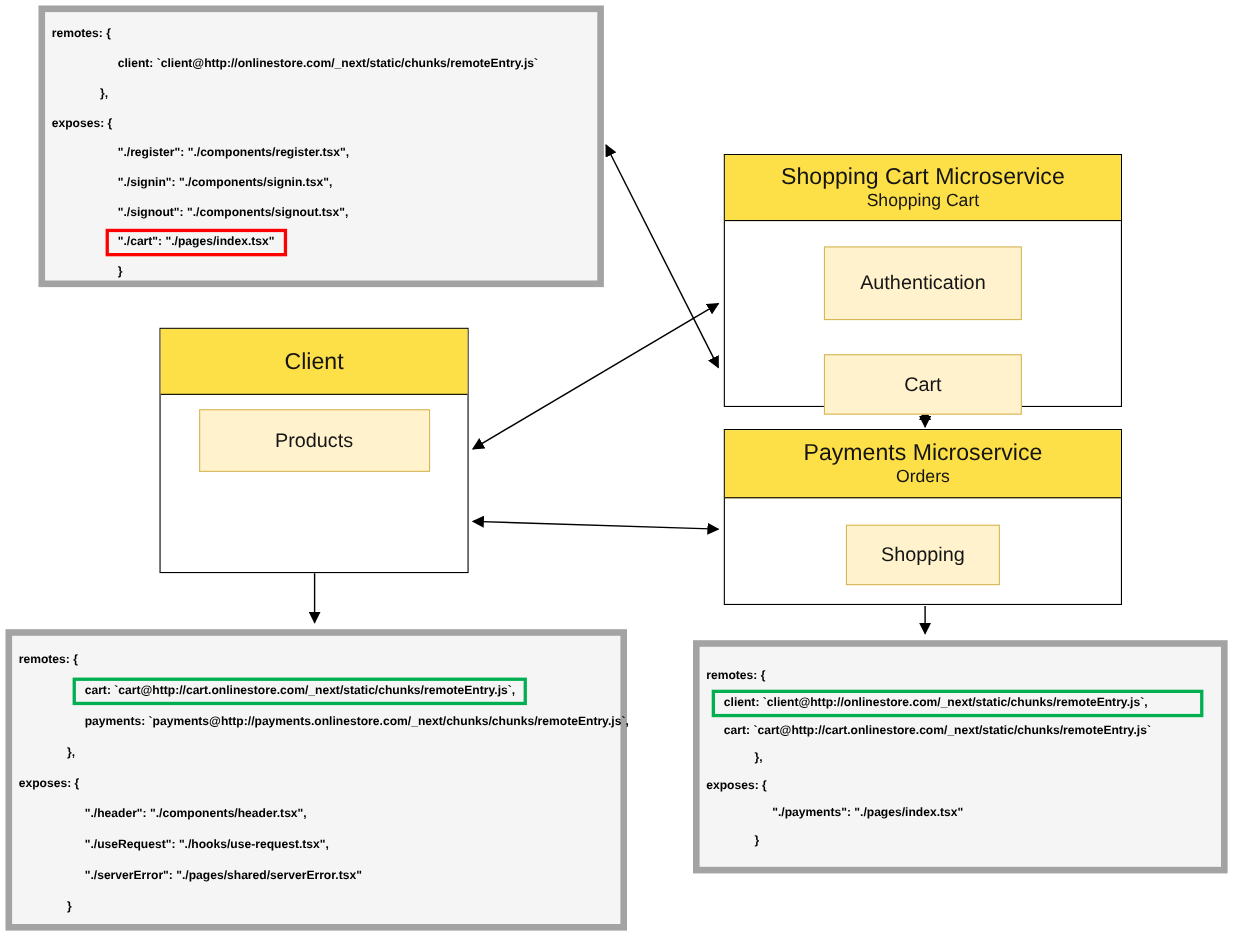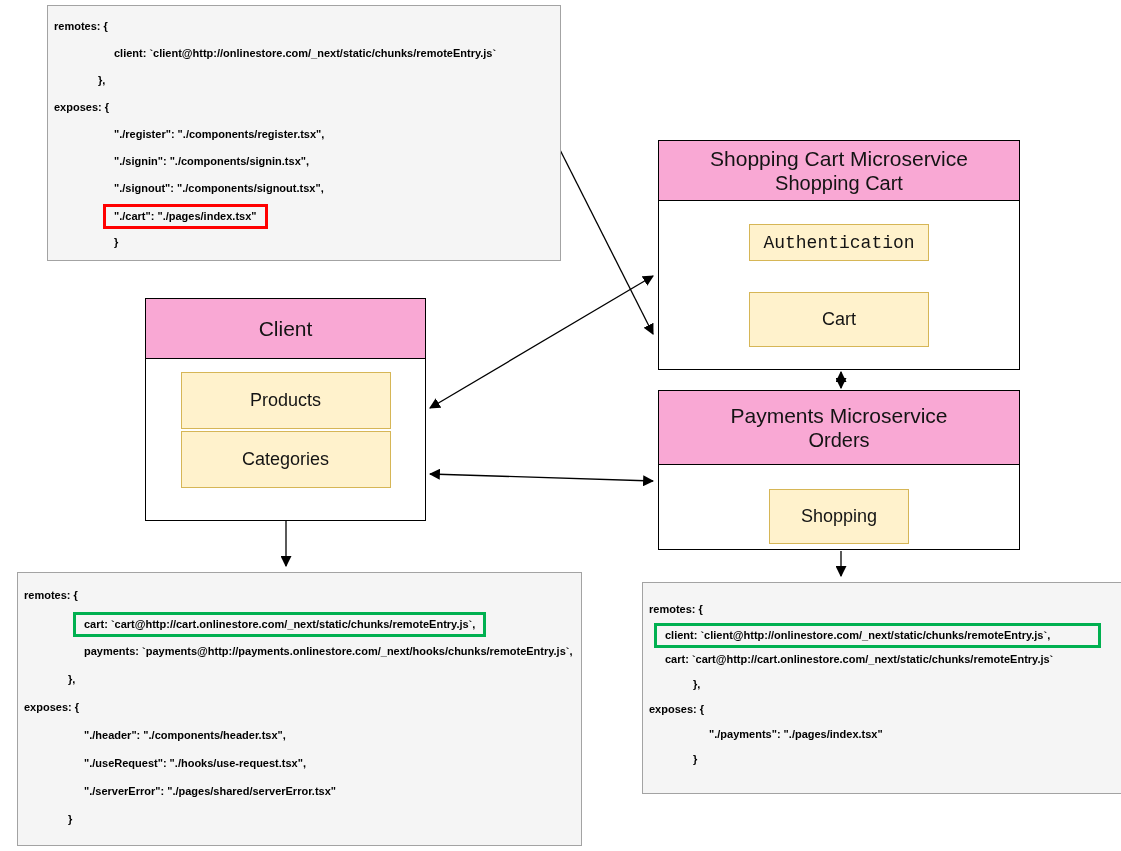--- a/index.html
+++ b/index.html
@@ -4,41 +4,41 @@
 <style>
   * { box-sizing: border-box; }
   html, body { margin: 0; padding: 0; }
   body { font-family: "Liberation Sans", "DejaVu Sans", sans-serif; background: #ffffff; }
 
   .stage { position: relative; width: 1121px; height: 851px; background: #ffffff; overflow: hidden; }
 
   .arrows { position: absolute; left: 0; top: 0; z-index: 1; pointer-events: none; }
   .arrows line { stroke: #000000; stroke-width: 1.3px; }
 
-  .code-box { position: absolute; z-index: 2; background: #f5f5f5; border: 1px solid #a3a3a3;
-              font-size: 11px; font-weight: bold; color: #000000; margin-left: 12px; }
+  .code-box { position: absolute; z-index: 2; background: #f5f5f5; border: 6px solid #a3a3a3;
+              font-size: 11px; font-weight: bold; color: #000000; }
   .code-box .ln { white-space: nowrap; }
   .lh27 .ln { line-height: 27px; height: 27px; }
   .lh28 .ln { line-height: 28px; height: 28px; }
   .lh25 .ln { line-height: 25px; height: 25px; }
   .i0 { padding-left: 6px; }
   .i1 { padding-left: 50px; }
   .i2 { padding-left: 66px; }
   .i3 { padding-left: 22px; }
   .hl { display: inline-block; vertical-align: middle; margin-left: -11px; padding: 2px 8px;
         border-style: solid; border-width: 3px; line-height: 15px; }
   .hl-red   { border-color: #ff0000; }
   .hl-green { border-color: #00b050; }
   .hl-wide  { padding-right: 48px; }
 
   .node { position: absolute; z-index: 2; background: #ffffff; border: 1px solid #000000; }
-  .node-header { background: #f9a8d4; border-bottom: 1px solid #000000; display: flex;
+  .node-header { background: #fde047; border-bottom: 1px solid #000000; display: flex;
                  flex-direction: column; align-items: center; justify-content: center; width: 100%; }
   .node-title { font-size: 21px; color: #141414; }
-  .node-subtitle { font-size: 20px; color: #141414; margin-top: 1px; }
+  .node-subtitle { font-size: 16px; color: #141414; margin-top: 1px; }
   .node-body { display: flex; flex-direction: column; align-items: center; }
   .component { background: #fff2cc; border: 1px solid #d6b656; display: flex; align-items: center;
                justify-content: center; font-size: 18px; color: #141414; }
 </style>
 </head>
 <body>
 
 <div class="stage">
 
   <svg class="arrows" width="1121" height="851" viewBox="0 0 1121 851">
@@ -66,49 +66,48 @@
     <div class="ln i2"><span class="hl hl-red">"./cart": "./pages/index.tsx"</span></div>
     <div class="ln i2">}</div>
   </div>
 
   <div class="node" style="left:658px; top:140px; width:362px; height:230px;">
     <div class="node-header" style="height:60px;">
       <div class="node-title">Shopping Cart Microservice</div>
       <div class="node-subtitle">Shopping Cart</div>
     </div>
     <div class="node-body" style="padding-top:23px; gap:15px;">
-      <div class="component" style="width:180px; height:37px;font-family:Liberation Mono, monospace;">Authentication</div>
+      <div class="component" style="width:180px; height:67px;">Authentication</div>
       <div class="component" style="width:180px; height:55px;margin-top:16px;">Cart</div>
     </div>
   </div>
 
   <div class="node" style="left:145px; top:298px; width:281px; height:223px;">
     <div class="node-header" style="height:60px;">
       <div class="node-title">Client</div>
     </div>
     <div class="node-body" style="padding-top:13px; gap:2px;">
       <div class="component" style="width:210px; height:57px;">Products</div>
-      <div class="component" style="width:210px; height:57px;">Categories</div>
     </div>
   </div>
 
   <div class="node" style="left:658px; top:390px; width:362px; height:160px;">
-    <div class="node-header" style="height:74px;">
+    <div class="node-header" style="height:62px;">
       <div class="node-title">Payments Microservice</div>
       <div class="node-subtitle">Orders</div>
     </div>
     <div class="node-body" style="padding-top:24px;">
       <div class="component" style="width:140px; height:55px;">Shopping</div>
     </div>
   </div>
 
   <div class="code-box lh28" style="left:5px; top:572px; width:565px; height:274px; padding-top:8px;">
     <div class="ln i0">remotes: {</div>
     <div class="ln i2"><span class="hl hl-green">cart: `cart@http://cart.onlinestore.com/_next/static/chunks/remoteEntry.js`,</span></div>
-    <div class="ln i2">payments: `payments@http://payments.onlinestore.com/_next/hooks/chunks/remoteEntry.js`,</div>
+    <div class="ln i2">payments: `payments@http://payments.onlinestore.com/_next/chunks/chunks/remoteEntry.js`,</div>
     <div class="ln i1">},</div>
     <div class="ln i0">exposes: {</div>
     <div class="ln i2">"./header": "./components/header.tsx",</div>
     <div class="ln i2">"./useRequest": "./hooks/use-request.tsx",</div>
     <div class="ln i2">"./serverError": "./pages/shared/serverError.tsx"</div>
     <div class="ln i1">}</div>
   </div>
 
   <div class="code-box lh25" style="left:630px; top:582px; width:486px; height:212px; padding-top:14px;">
     <div class="ln i0">remotes: {</div>

